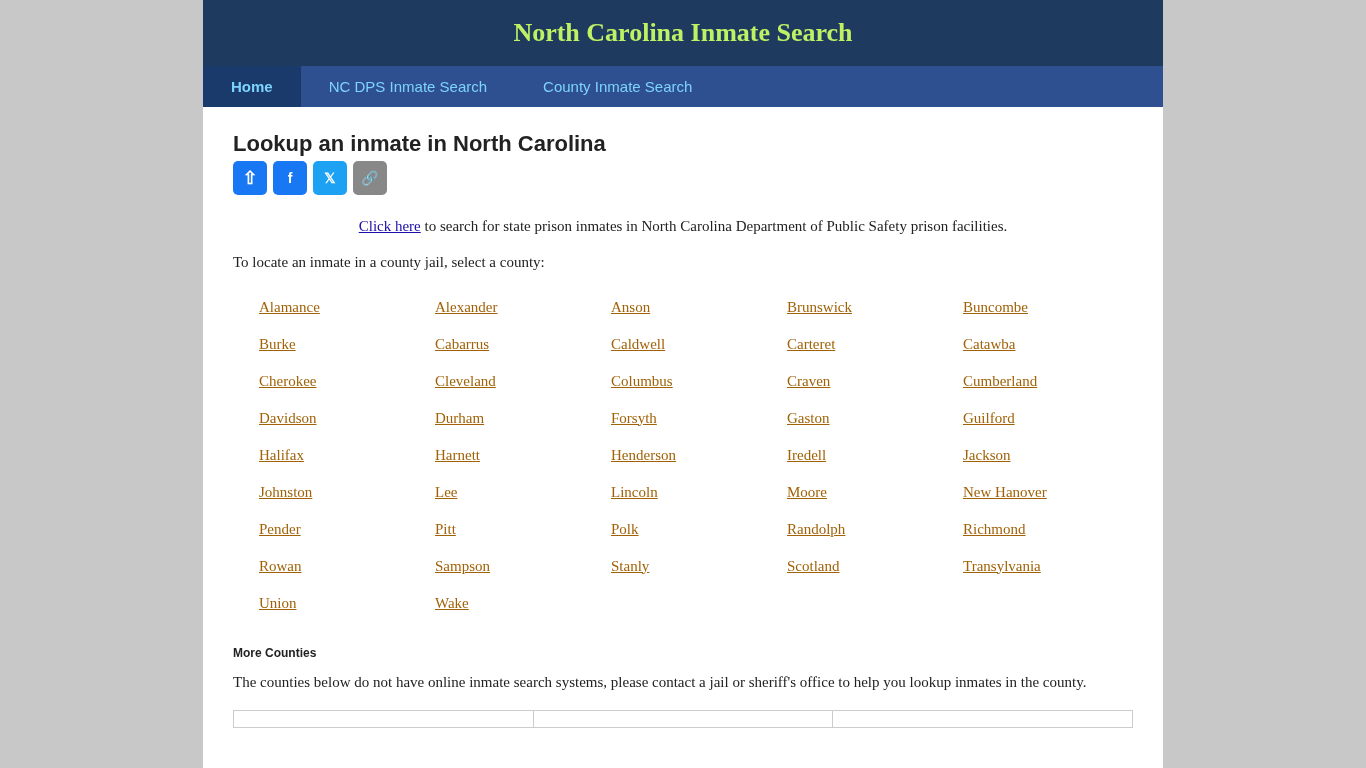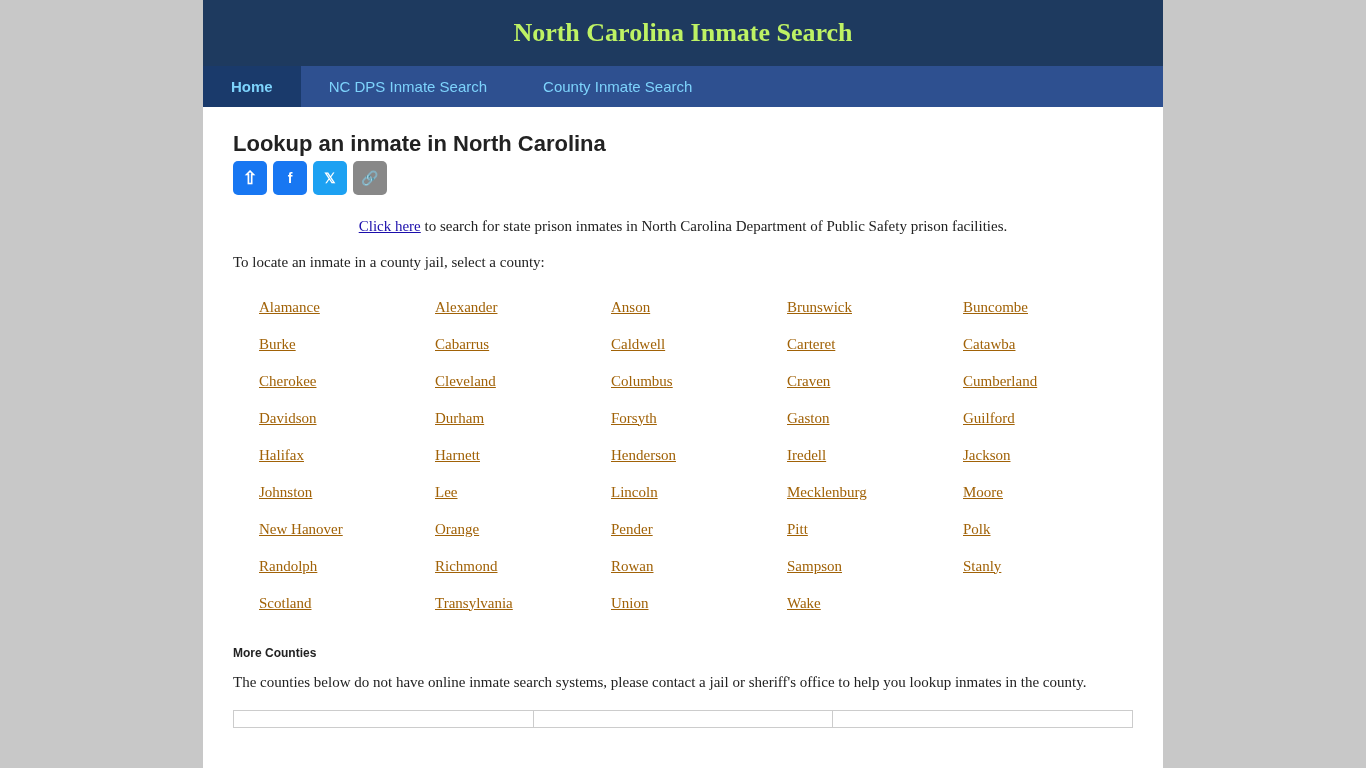--- a/index.html
+++ b/index.html
@@ -180,24 +180,22 @@
         <div class="county-cell"><a class="county-link" href="#">Gaston</a></div>
         <div class="county-cell"><a class="county-link" href="#">Guilford</a></div>
         <div class="county-cell"><a class="county-link" href="#">Halifax</a></div>
         <div class="county-cell"><a class="county-link" href="#">Harnett</a></div>
         <div class="county-cell"><a class="county-link" href="#">Henderson</a></div>
         <div class="county-cell"><a class="county-link" href="#">Iredell</a></div>
         <div class="county-cell"><a class="county-link" href="#">Jackson</a></div>
         <div class="county-cell"><a class="county-link" href="#">Johnston</a></div>
         <div class="county-cell"><a class="county-link" href="#">Lee</a></div>
         <div class="county-cell"><a class="county-link" href="#">Lincoln</a></div>
-        <div class="county-cell"><a class="county-link" href="#">Mecklenburg</a></div>
         <div class="county-cell"><a class="county-link" href="#">Moore</a></div>
         <div class="county-cell"><a class="county-link" href="#">New Hanover</a></div>
-        <div class="county-cell"><a class="county-link" href="#">Orange</a></div>
         <div class="county-cell"><a class="county-link" href="#">Pender</a></div>
         <div class="county-cell"><a class="county-link" href="#">Pitt</a></div>
         <div class="county-cell"><a class="county-link" href="#">Polk</a></div>
         <div class="county-cell"><a class="county-link" href="#">Randolph</a></div>
         <div class="county-cell"><a class="county-link" href="#">Richmond</a></div>
         <div class="county-cell"><a class="county-link" href="#">Rowan</a></div>
         <div class="county-cell"><a class="county-link" href="#">Sampson</a></div>
         <div class="county-cell"><a class="county-link" href="#">Stanly</a></div>
         <div class="county-cell"><a class="county-link" href="#">Scotland</a></div>
         <div class="county-cell"><a class="county-link" href="#">Transylvania</a></div>

